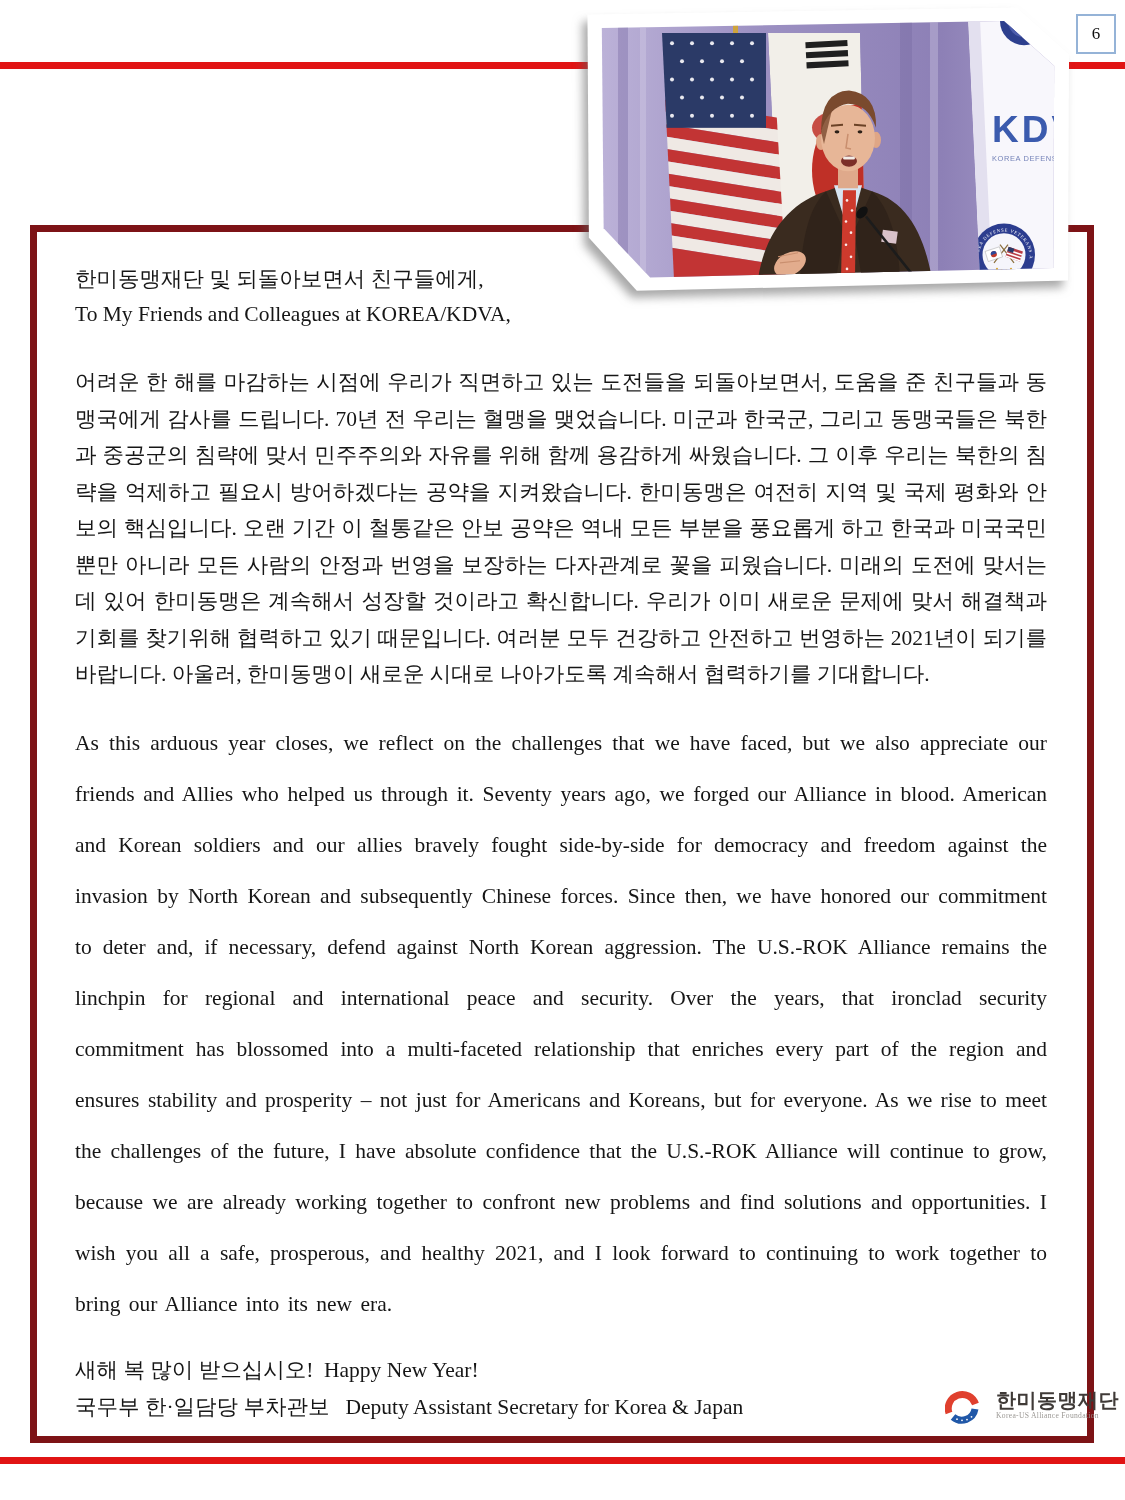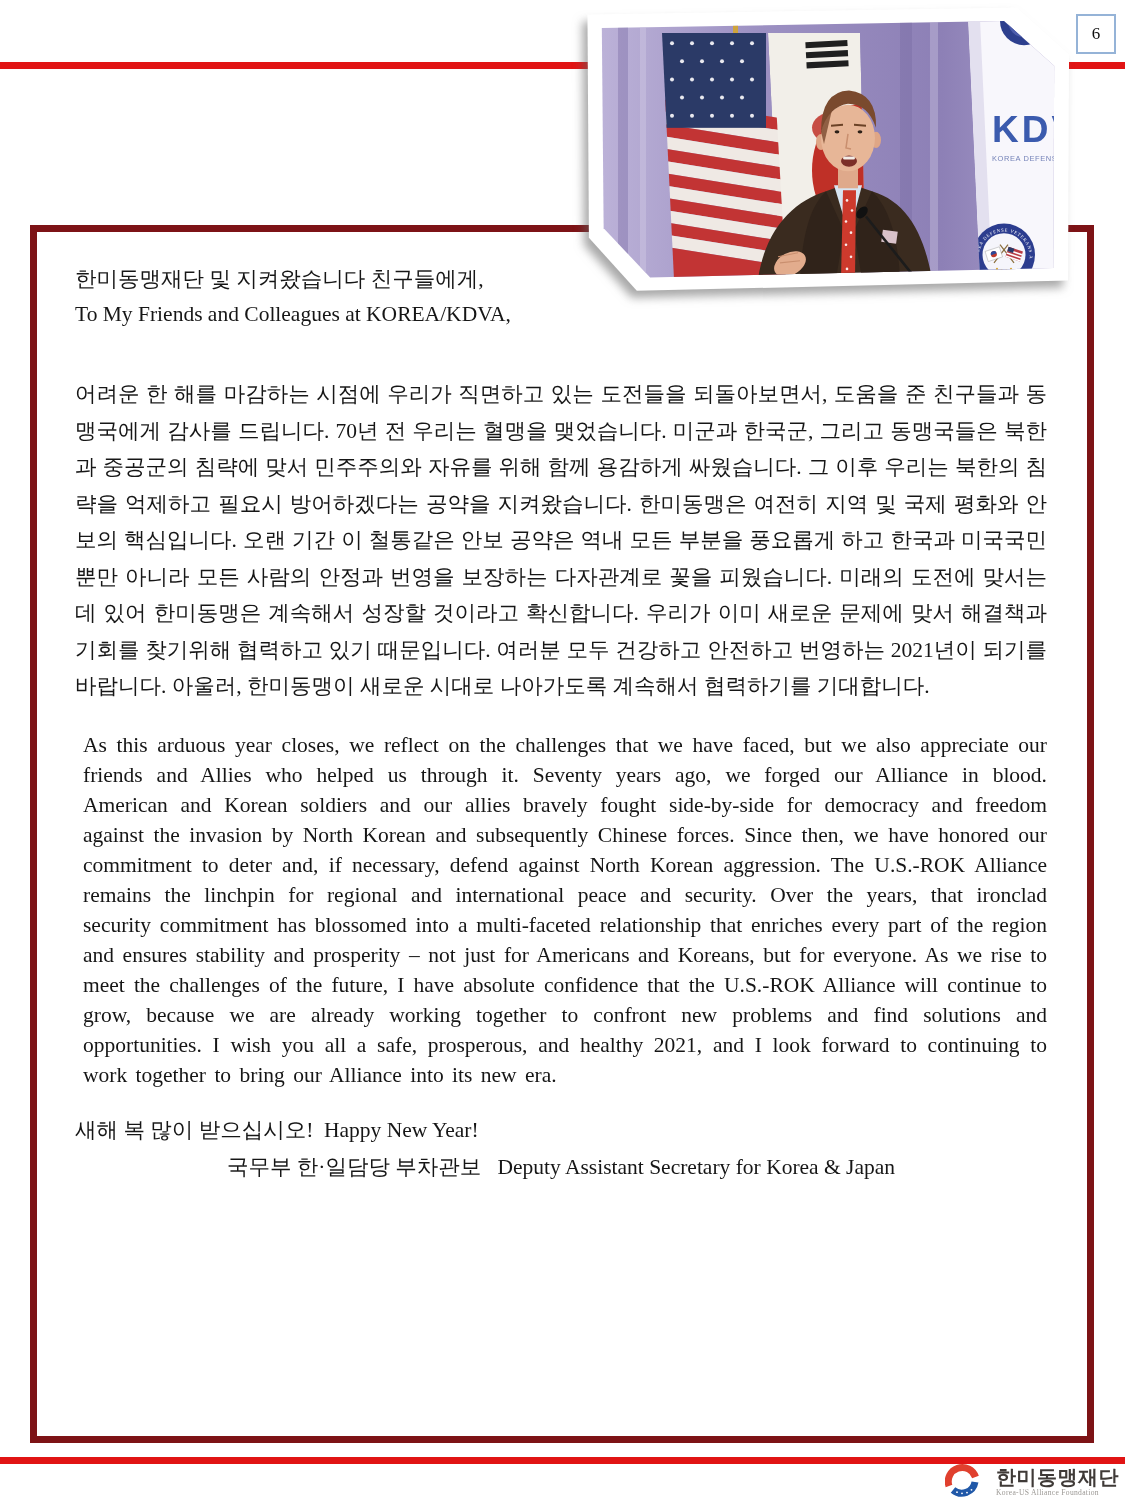--- a/index.html
+++ b/index.html
@@ -9,58 +9,58 @@
   .rule-top{top:62px;}
   .rule-bottom{top:1457px;}
   .page-num{position:absolute;left:1076px;top:14px;width:40px;height:40px;background:#fff;
         border:2px solid #95b3d7;box-sizing:border-box;display:flex;align-items:center;
         justify-content:center;font-size:17px;color:#111;z-index:5;}
   
   .letter-box{position:absolute;left:30px;top:225px;width:1064px;height:1218px;background:#fff;
         border:7px solid #7d1316;box-sizing:border-box;padding:30px 40px 0 38px;overflow:hidden;z-index:1;}
   .salutation{font-size:21.5px;line-height:35px;white-space:pre-wrap;}
   .para{font-size:21.5px;text-align:justify;text-justify:inter-word;margin:0;}
-  .para-ko{margin-top:44px;line-height:36.5px;}
-  .para-en{margin-top:25px;line-height:30px;word-spacing:3px;margin-left:8px;}
+  .para-ko{margin-top:32px;line-height:36.5px;}
+  .para-en{margin-top:25px;line-height:51px;word-spacing:3px;}
   .closing{margin-top:22px;font-size:21.5px;line-height:36px;white-space:pre-wrap;font-family:Liberation Serif, serif;}
   .signature{margin-top:36px;font-size:21.5px;line-height:38px;white-space:pre-wrap;}
   
   .photo-wrap{position:absolute;left:586px;top:6px;width:484px;height:286px;z-index:3;
         filter:drop-shadow(-5px 7px 5px rgba(96,96,96,0.55));}
   .photo-frame{position:absolute;inset:0;background:#ffffff;
         clip-path:polygon(0.3% 3%,89% 0.5%,99.8% 17%,99.6% 96%,10.5% 99.6%,0.6% 81%);}
   .photo-img{position:absolute;left:14px;top:13px;right:14px;bottom:13px;
         clip-path:polygon(0.4% 3.5%,88.6% 0.8%,99.6% 18%,99.4% 95.8%,11% 99.4%,0.8% 80.5%);}
   .photo-img svg{display:block;width:100%;height:100%;}
   
-  .footer-logo{position:absolute;right:6px;top:1463px;display:flex;align-items:flex-end;gap:17px;z-index:2;}
+  .footer-logo{position:absolute;right:6px;top:1390px;display:flex;align-items:flex-start;gap:17px;z-index:2;}
   .logo-text{display:flex;flex-direction:column;line-height:1;}
   .logo-title{font-family:"Liberation Sans","DejaVu Sans",sans-serif;font-weight:bold;
         font-size:20px;color:#3f3a37;letter-spacing:.5px;}
   .logo-sub{font-family:Liberation Serif, serif;font-size:7.6px;
         color:#9b9894;margin-top:2px;letter-spacing:.3px;}
 </style>
 </head>
 <body>
 
 <div class="page">
 
   <div class="rule rule-top"></div>
 
   <div class="page-num">
     <span>6</span>
   </div>
 
   <div class="letter-box">
-    <div class="salutation">한미동맹재단 및 지켜왔습니다 친구들에게,</div>
+    <div class="salutation">한미동맹재단 및 되돌아보면서 친구들에게,</div>
     <div class="salutation">To My Friends and Colleagues at KOREA/KDVA,</div>
     <p class="para para-ko">어려운 한 해를 마감하는 시점에 우리가 직면하고 있는 도전들을 되돌아보면서, 도움을 준 친구들과 동맹국에게 감사를 드립니다. 70년 전 우리는 혈맹을 맺었습니다. 미군과 한국군, 그리고 동맹국들은 북한과 중공군의 침략에 맞서 민주주의와 자유를 위해 함께 용감하게 싸웠습니다. 그 이후 우리는 북한의 침략을 억제하고 필요시 방어하겠다는 공약을 지켜왔습니다. 한미동맹은 여전히 지역 및 국제 평화와 안보의 핵심입니다. 오랜 기간 이 철통같은 안보 공약은 역내 모든 부분을 풍요롭게 하고 한국과 미국국민뿐만 아니라 모든 사람의 안정과 번영을 보장하는 다자관계로 꽃을 피웠습니다. 미래의 도전에 맞서는데 있어 한미동맹은 계속해서 성장할 것이라고 확신합니다. 우리가 이미 새로운 문제에 맞서 해결책과 기회를 찾기위해 협력하고 있기 때문입니다. 여러분 모두 건강하고 안전하고 번영하는 2021년이 되기를 바랍니다. 아울러, 한미동맹이 새로운 시대로 나아가도록 계속해서 협력하기를 기대합니다.</p>
     <p class="para para-en">As this arduous year closes, we reflect on the challenges that we have faced, but we also appreciate our friends and Allies who helped us through it.  Seventy years ago, we forged our Alliance in blood.  American and Korean soldiers and our allies bravely fought side-by-side for democracy and freedom against the invasion by North Korean and subsequently Chinese forces.  Since then, we have honored our commitment to deter and, if necessary, defend against North Korean aggression.  The U.S.-ROK Alliance remains the linchpin for regional and international peace and security.  Over the years, that ironclad security commitment has blossomed into a multi-faceted relationship that enriches every part of the region and ensures stability and prosperity – not just for Americans and Koreans, but for everyone.  As we rise to meet the challenges of the future, I have absolute confidence that the U.S.-ROK Alliance will continue to grow, because we are already working together to confront new problems and find solutions and opportunities.  I wish you all a safe, prosperous, and healthy 2021, and I look forward to continuing to work together to bring our Alliance into its new era.</p>
     <div class="closing">새해 복 많이 받으십시오!  Happy New Year!</div>
-    <div class="signature" style="margin-top:0;text-align:center;">국무부 한·일담당 부차관보   Deputy Assistant Secretary for Korea &amp; Japan</div>
+    <div class="signature" style="margin-top:0;">국무부 한·일담당 부차관보   Deputy Assistant Secretary for Korea &amp; Japan</div>
   </div>
 
   <div class="photo-wrap">
     <div class="photo-frame"></div>
     <div class="photo-img">
       <svg viewBox="0 0 456 258" preserveAspectRatio="none">
         <defs>
           <linearGradient id="curtain" x1="0" y1="0" x2="1" y2="0">
             <stop offset="0" stop-color="#bcb2d8"></stop>
             <stop offset="0.35" stop-color="#9c90c2"></stop>

